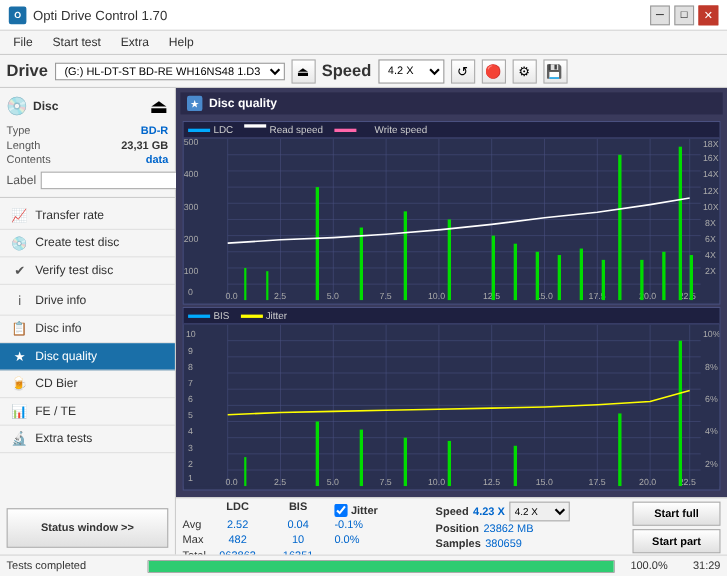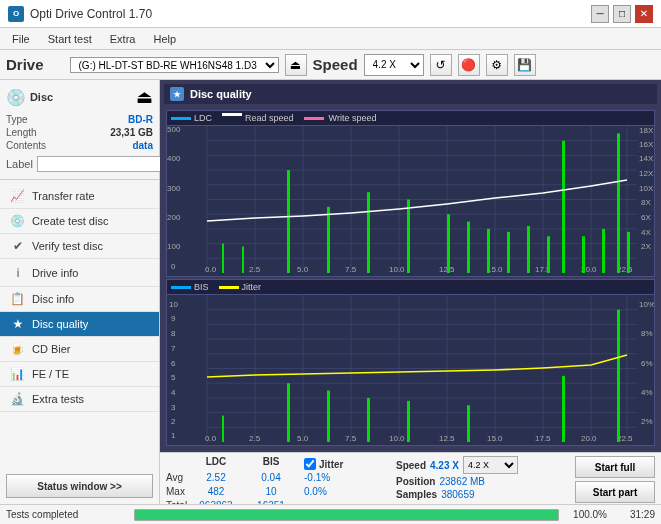--- a/index.html
+++ b/index.html
@@ -14,21 +14,21 @@
     .title-btn { width: 18px; height: 18px; border: 1px solid #999; background: #e0e0e0; cursor: pointer; font-size: 10px; display: flex; align-items: center; justify-content: center; }
     .title-btn.close { background: #c0392b; color: white; border-color: #c0392b; }
 
     
     .menu-bar { background: #f5f5f5; border-bottom: 1px solid #ccc; display: flex; align-items: center; padding: 2px 4px; height: 22px; gap: 2px; }
     .menu-item { padding: 2px 8px; cursor: pointer; font-size: 11px; color: #333; }
 
     
     .toolbar { background: #f5f5f5; border-bottom: 1px solid #ccc; display: flex; align-items: center; padding: 3px 6px; height: 30px; gap: 6px; }
     .toolbar-label { font-size: 15px; color: #333; font-weight: bold; }
-    .drive-select { font-size: 10px; border: 1px solid #999; background: white; padding: 1px 4px; height: 16px; min-width: 200px; margin-left: 20px; }
+    .drive-select { font-size: 10px; border: 1px solid #999; background: white; padding: 1px 4px; height: 16px; min-width: 200px; }
     .toolbar-icon-btn { width: 22px; height: 22px; border: 1px solid #aaa; background: linear-gradient(#fff, #e8e8e8); cursor: pointer; display: flex; align-items: center; justify-content: center; font-size: 12px; }
     .speed-select { font-size: 10px; border: 1px solid #999; background: white; padding: 1px 4px; height: 22px; width: 60px; }
 
     
     .main { display: flex; height: calc(524px - 28px - 22px - 30px - 20px); }
     
     
     .sidebar { width: 160px; min-width: 160px; background: #f5f5f5; border-right: 1px solid #ccc; display: flex; flex-direction: column; }
     .disc-section { padding: 6px; border-bottom: 1px solid #ccc; }
     .disc-header { display: flex; align-items: center; gap: 4px; margin-bottom: 6px; }
@@ -41,21 +41,21 @@
     .label-row { display: flex; align-items: center; gap: 4px; margin-top: 4px; }
     .label-input { flex: 1; height: 16px; border: 1px solid #aaa; font-size: 10px; padding: 0 2px; }
     .label-btn { width: 18px; height: 18px; border: 1px solid #aaa; background: linear-gradient(#fff, #e8e8e8); cursor: pointer; font-size: 10px; display: flex; align-items: center; justify-content: center; }
     
     .sidebar-nav { flex: 1; padding: 4px 0; }
     .nav-item { display: flex; align-items: center; gap: 6px; padding: 5px 10px; cursor: pointer; font-size: 11px; color: #333; border-bottom: 1px solid #e0e0e0; }
     .nav-item.active { background: #1a6fa8; color: white; }
     .nav-item.active .nav-icon { color: white; }
     .nav-icon { font-size: 12px; color: #555; width: 16px; text-align: center; }
     
-    .status-btn { margin: 6px; height: 24px; border: 1px solid #aaa; background: linear-gradient(#fff, #e0e0e0); cursor: pointer; font-size: 10px; font-weight: bold; color: #333; }
+    .status-btn { margin: 6px; height: 36px; border: 1px solid #aaa; background: linear-gradient(#fff, #e0e0e0); cursor: pointer; font-size: 10px; font-weight: bold; color: #333; }
     
     
     .content { flex: 1; display: flex; flex-direction: column; overflow: hidden; }
     
     
     .disc-quality { flex: 1; display: flex; flex-direction: column; background: #3a3a5c; padding: 4px; gap: 4px; }
     .dq-header { background: #2a2a4a; color: white; display: flex; align-items: center; gap: 6px; padding: 3px 6px; font-size: 11px; font-weight: bold; }
     .dq-icon { width: 14px; height: 14px; background: #4a8acc; border-radius: 2px; display: flex; align-items: center; justify-content: center; color: white; font-size: 8px; font-weight: bold; }
     .chart-box { flex: 1; background: #2a3050; border: 1px solid #4a5080; position: relative; }
     
@@ -198,21 +198,21 @@
 
           <div style="display:flex;gap:10px;padding:2px 4px;background:#1e2040;border-bottom:1px solid #4a5080;">
             <div style="display:flex;align-items:center;gap:3px;">
               <div style="width:20px;height:3px;background:#00aaff;"></div>
               <span style="font-size:9px;color:#ccc;">LDC</span>
             </div>
             <div style="display:flex;gap:3px;">
               <div style="width:20px;height:3px;background:#fff;"></div>
               <span style="font-size:9px;color:#ccc;">Read speed</span>
             </div>
-            <div style="display:flex;align-items:center;gap:5px;">
+            <div style="display:flex;align-items:center;gap:17px;">
               <div style="width:20px;height:3px;background:#ff66aa;"></div>
               <span style="font-size:9px;color:#ccc;">Write speed</span>
             </div>
           </div>
 
           <svg style="width:100%;height:calc(100% - 18px);display:block;">
 
             <rect width="100%" height="100%" fill="#2a3050"></rect>
 
             <line x1="40" y1="0" x2="40" y2="100%" class="grid-line" stroke="#4a5080" stroke-width="0.5"></line>

